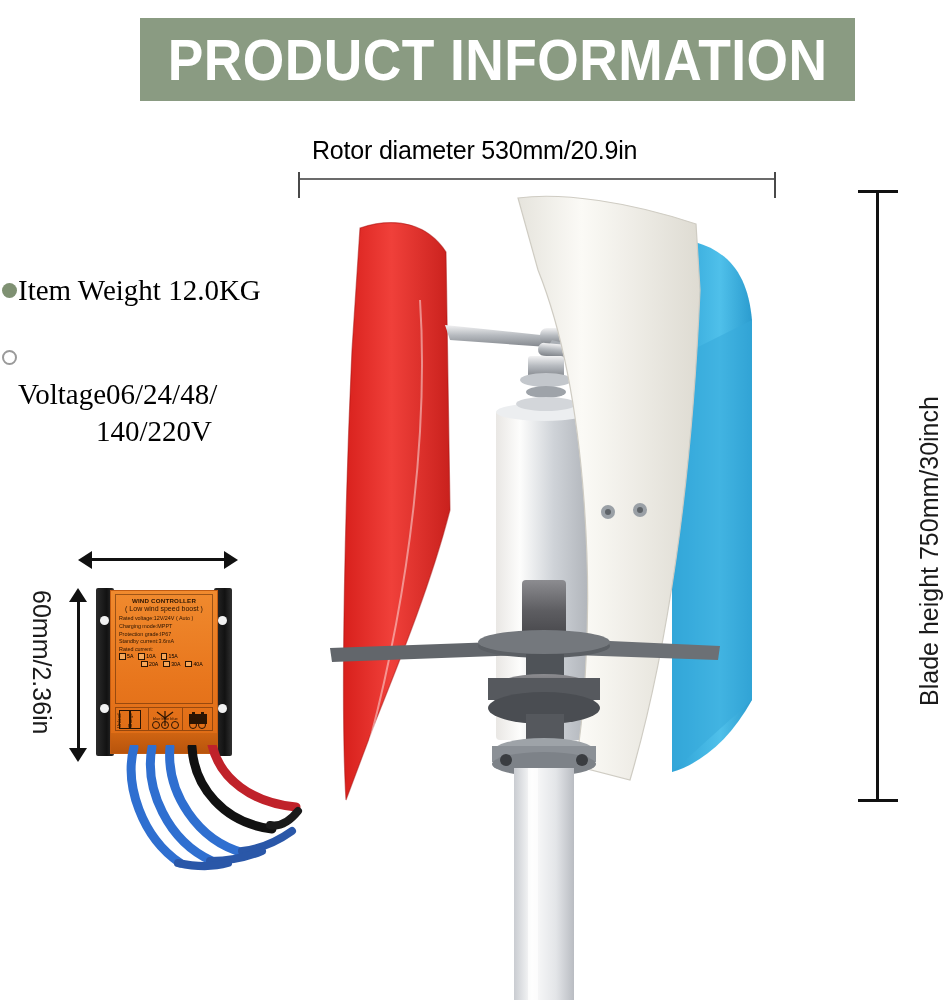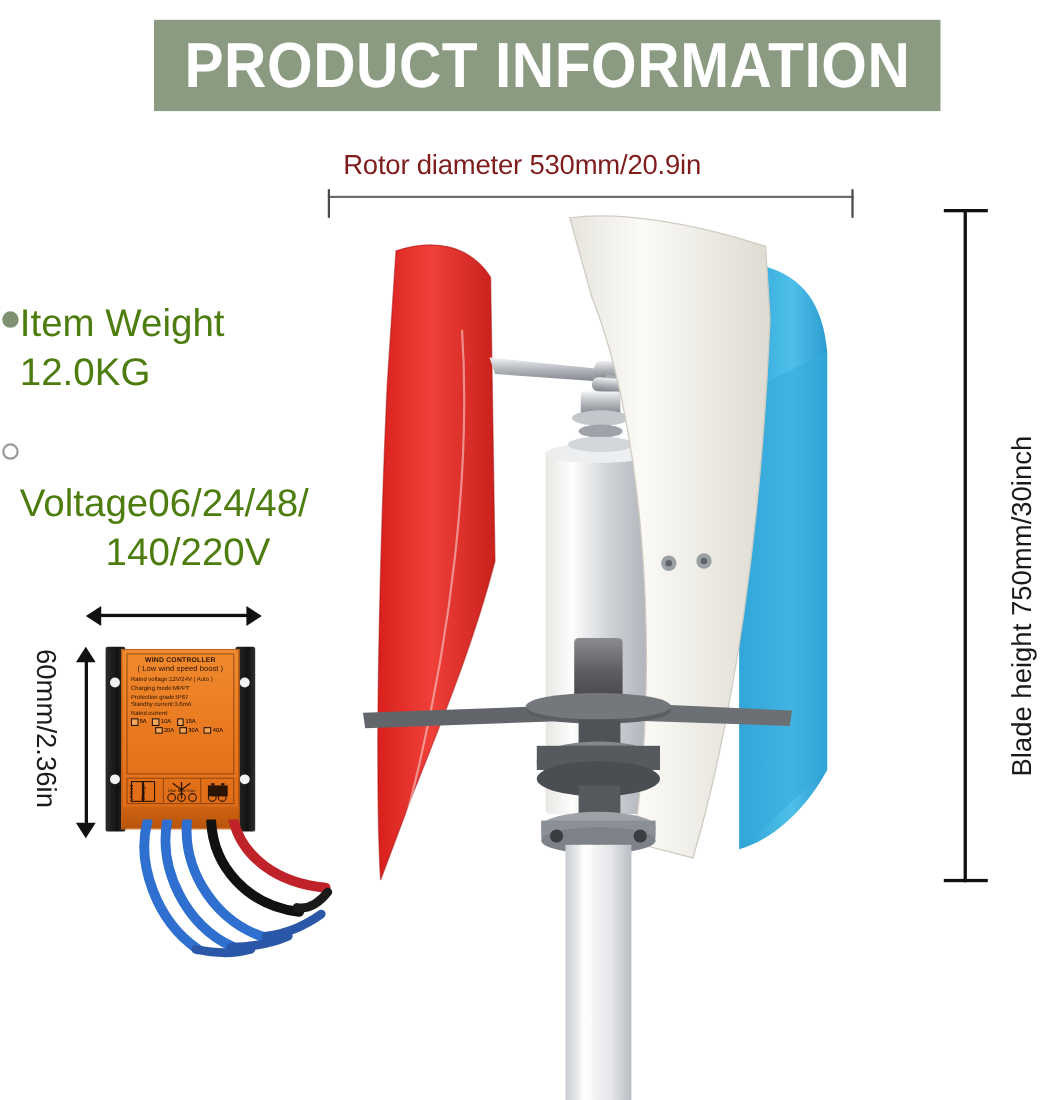--- a/index.html
+++ b/index.html
@@ -38,21 +38,21 @@
     font-size: 58px;
     letter-spacing: 0.5px;
     line-height: 1;
     transform: scaleX(0.92);
     white-space: nowrap;
   }
 
   
   .dim-text {
     position: absolute;
-    color: #7f1d1d;
+    color: #000000;
     font-size: 25px;
     font-family: "Liberation Sans", sans-serif;
     white-space: nowrap;
     letter-spacing: -0.2px;
   }
 
   
   .rotor-label { left: 312px; top: 136px; }
   .rotor-dimline {
     position: absolute;
@@ -118,24 +118,24 @@
     flex: 0 0 auto;
     width: 15px;
     height: 15px;
     border-radius: 50%;
     margin-top: 11px;
     margin-right: 1px;
   }
   .bullet.filled { background: #7f9173; }
   .bullet.hollow { background: #ffffff; border: 2px solid #9a9a9a; box-sizing: border-box; }
   .spec-text {
-    font-size: 35px;
-    color: #4d7c0f;
+    font-size: 29px;
+    color: #000000;
     line-height: 1.28;
-    font-family: Liberation Sans, sans-serif;
+    font-family: Liberation Serif, serif;
     white-space: pre-line;
   }
   .spec-text .indent { display: block; padding-left: 78px; }
 
   
   .ctrl-w-label { left: 72px; top: 512px; }
   .ctrl-arrow-h {
     position: absolute;
     left: 88px;
     top: 558px;

